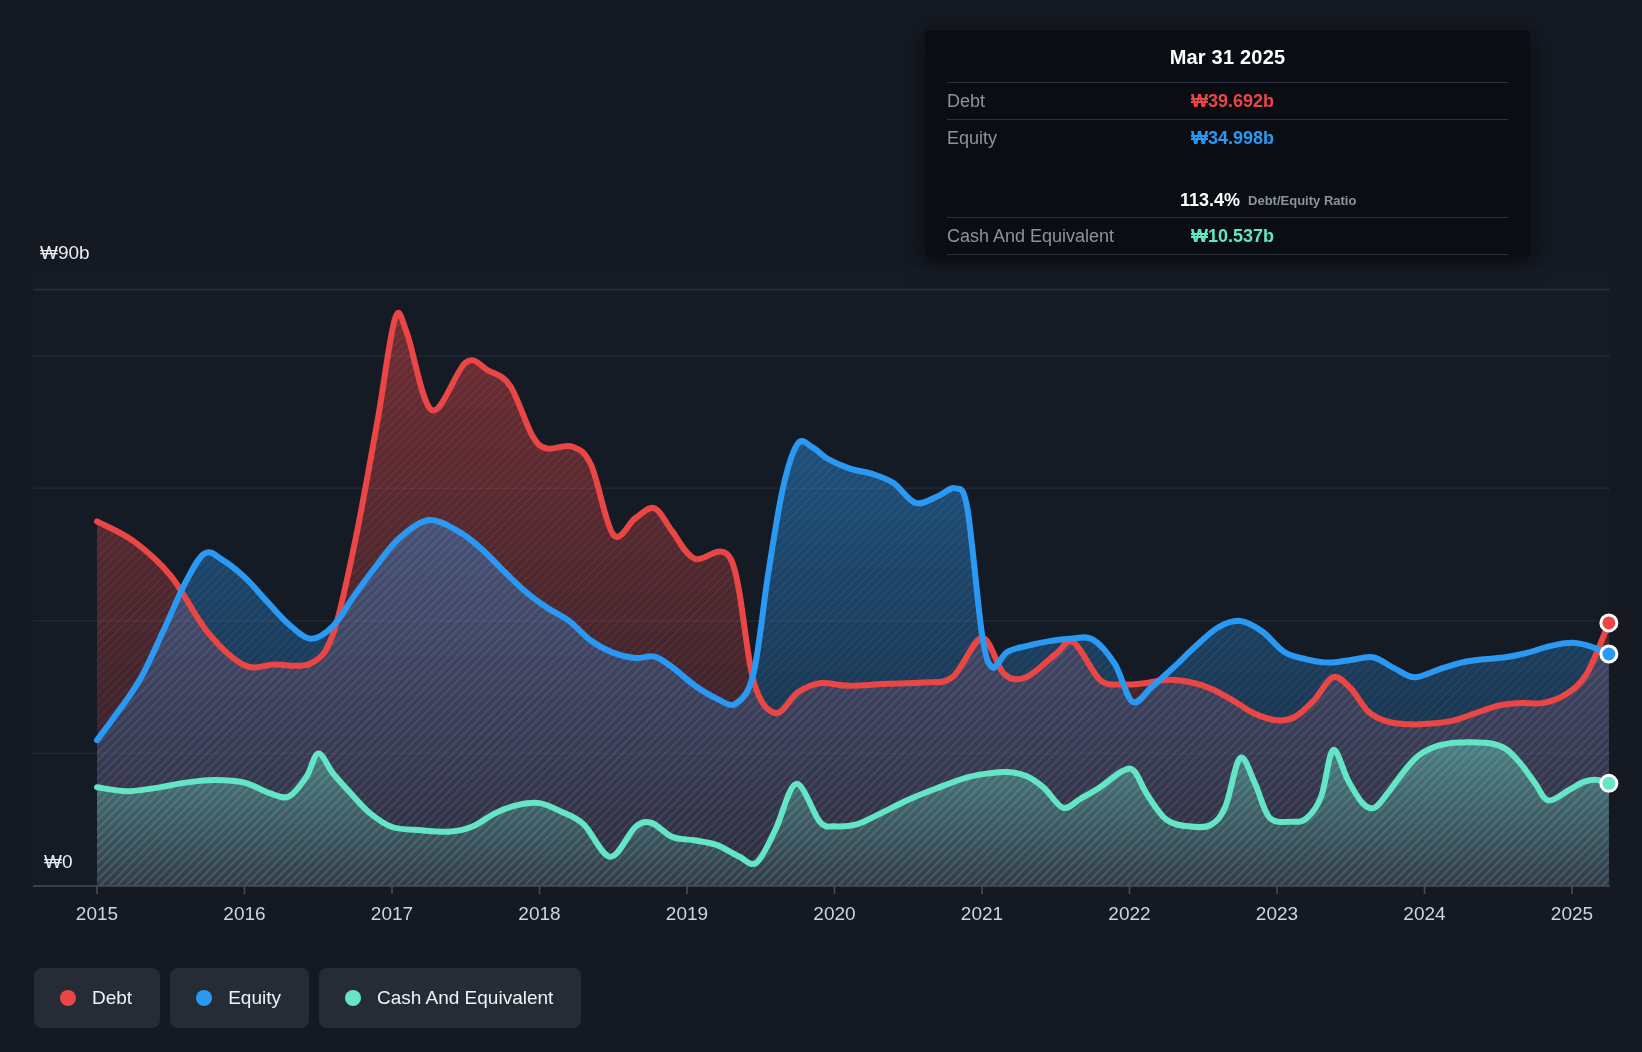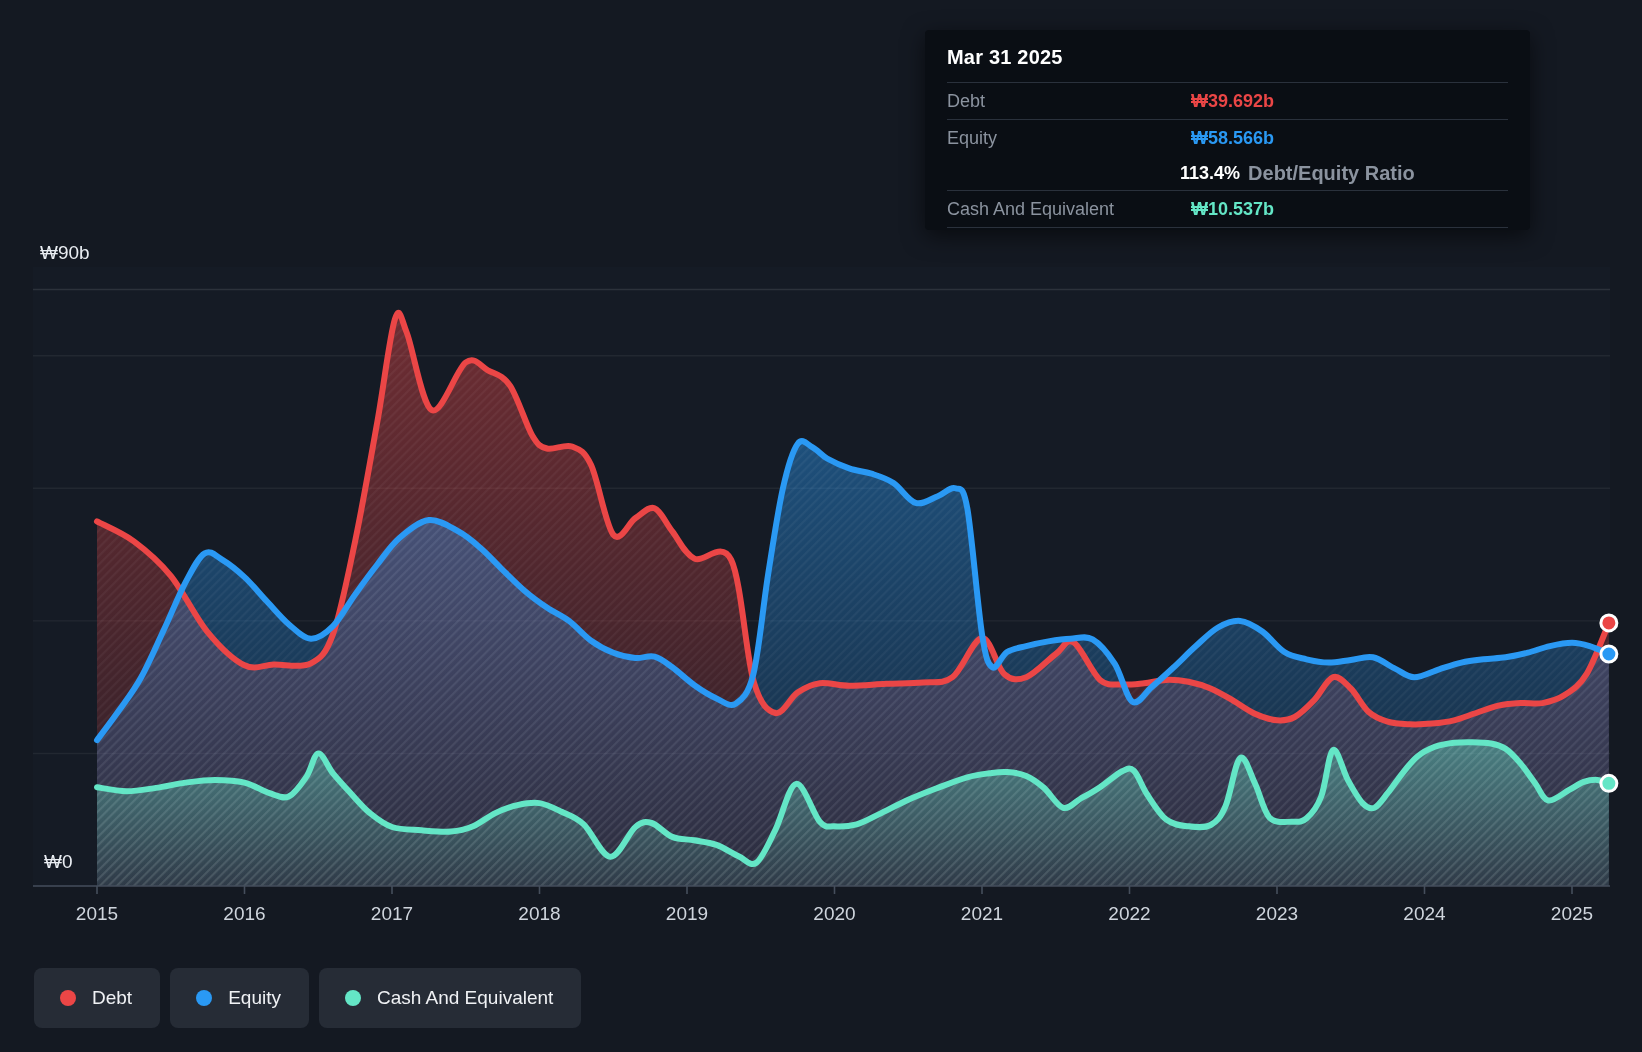--- a/index.html
+++ b/index.html
@@ -5,28 +5,28 @@
   html,body{margin:0;padding:0;background:#10141c;}
   body{width:1642px;height:1052px;position:relative;overflow:hidden;
        font-family:"Liberation Sans","DejaVu Sans",sans-serif;
        -webkit-font-smoothing:antialiased;}
   #stage{position:absolute;inset:0;background:#141922;}
   svg#chart{position:absolute;left:0;top:0;}
   
   .tooltip{position:absolute;left:925px;top:30px;width:605px;box-sizing:border-box;
            background:#0a0e14;border-radius:4px;padding:14px 22px 0 22px;
            box-shadow:0 6px 22px rgba(0,0,0,.55);}
-  .tooltip .tt-title{font-size:20px;font-weight:700;color:#ffffff;padding:2px 0 13px 0;letter-spacing:.2px;}
+  .tooltip .tt-title{font-size:20px;font-weight:700;color:#ffffff;padding:2px 0 13px 0;letter-spacing:.2px;text-align:center;}
   .tt-row{display:flex;align-items:center;border-top:1px solid #2a313c;min-height:36px;}
-  .tt-row.no-line{border-top:none;min-height:34px;}
+  .tt-row.no-line{border-top:none;min-height:34px;margin-top:27px;}
   .tt-row.last{border-bottom:1px solid #2a313c;margin-bottom:2px;}
   .tt-label{width:233px;flex:0 0 233px;color:#8b939f;font-size:18px;}
   .tt-value{font-size:18px;font-weight:700;margin-left:11px;}
   .tt-ratio-num{color:#ffffff;font-size:18px;font-weight:700;margin-right:8px;}
-  .tt-ratio-text{color:#8b939f;font-size:20px;font-weight:700;}
+  .tt-ratio-text{color:#8b939f;font-size:13px;font-weight:700;}
   
   .legend{position:absolute;left:34px;top:968px;display:flex;gap:10px;}
   .chip{display:flex;align-items:center;gap:16px;height:60px;background:#262c36;
         border-radius:8px;padding:0 28px 0 26px;cursor:pointer;}
   .chip .dot{width:16px;height:16px;border-radius:50%;flex:0 0 16px;}
   .chip .chip-label{color:#f0f2f5;font-size:19px;}
 </style>
 </head>
 <body>
 
@@ -111,21 +111,21 @@
   </svg>
 
   <div class="tooltip">
     <div class="tt-title">Mar 31 2025</div>
     <div class="tt-row">
       <span class="tt-label">Debt</span>
       <span class="tt-value" id="ttv0" style="color: rgb(235, 70, 70);">₩39.692b</span>
     </div>
     <div class="tt-row">
       <span class="tt-label">Equity</span>
-      <span class="tt-value" id="ttv1" style="color: rgb(42, 153, 244);">₩58.566b</span>
+      <span class="tt-value" id="ttv1" style="color: rgb(42, 153, 244);">₩34.998b</span>
     </div>
     <div class="tt-row no-line">
       <span class="tt-label"></span>
       <span class="tt-ratio-num">113.4%</span>
       <span class="tt-ratio-text">Debt/Equity Ratio</span>
     </div>
     <div class="tt-row last">
       <span class="tt-label">Cash And Equivalent</span>
       <span class="tt-value" id="ttv3" style="color: rgb(100, 230, 198);">₩10.537b</span>
     </div>

